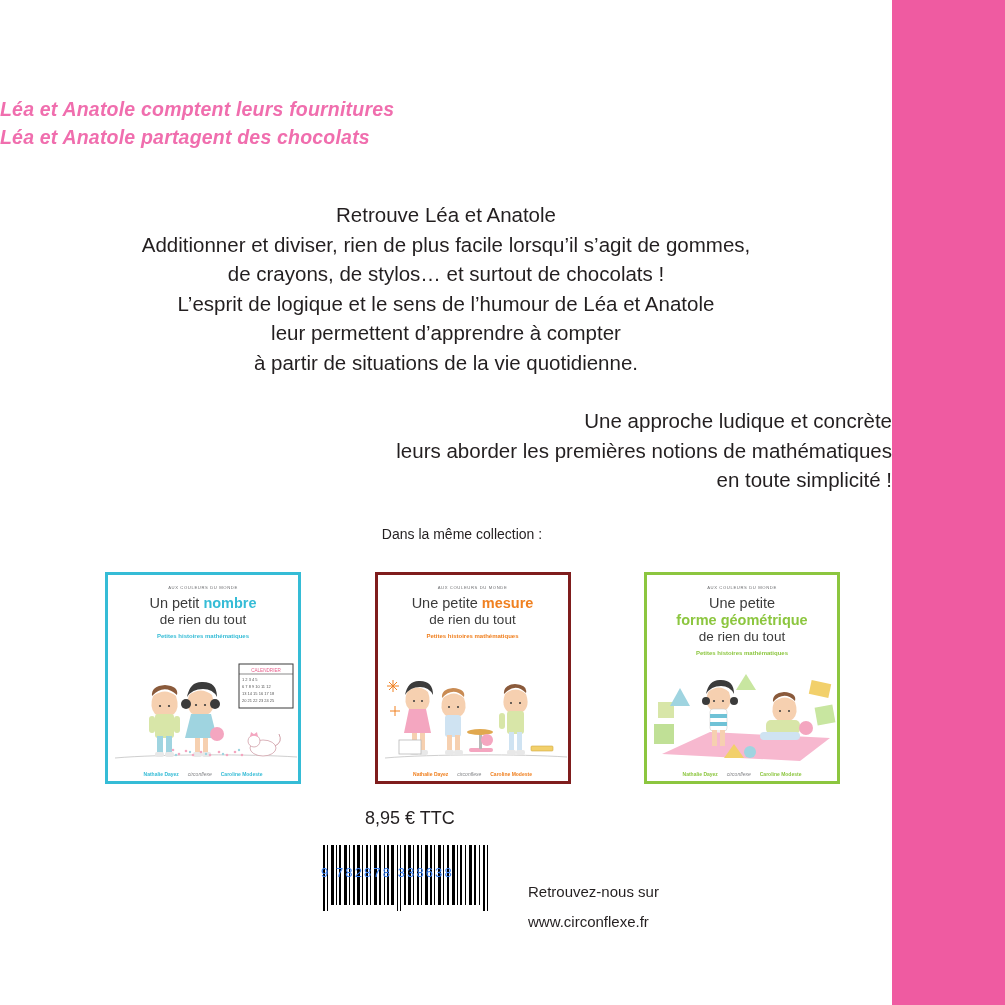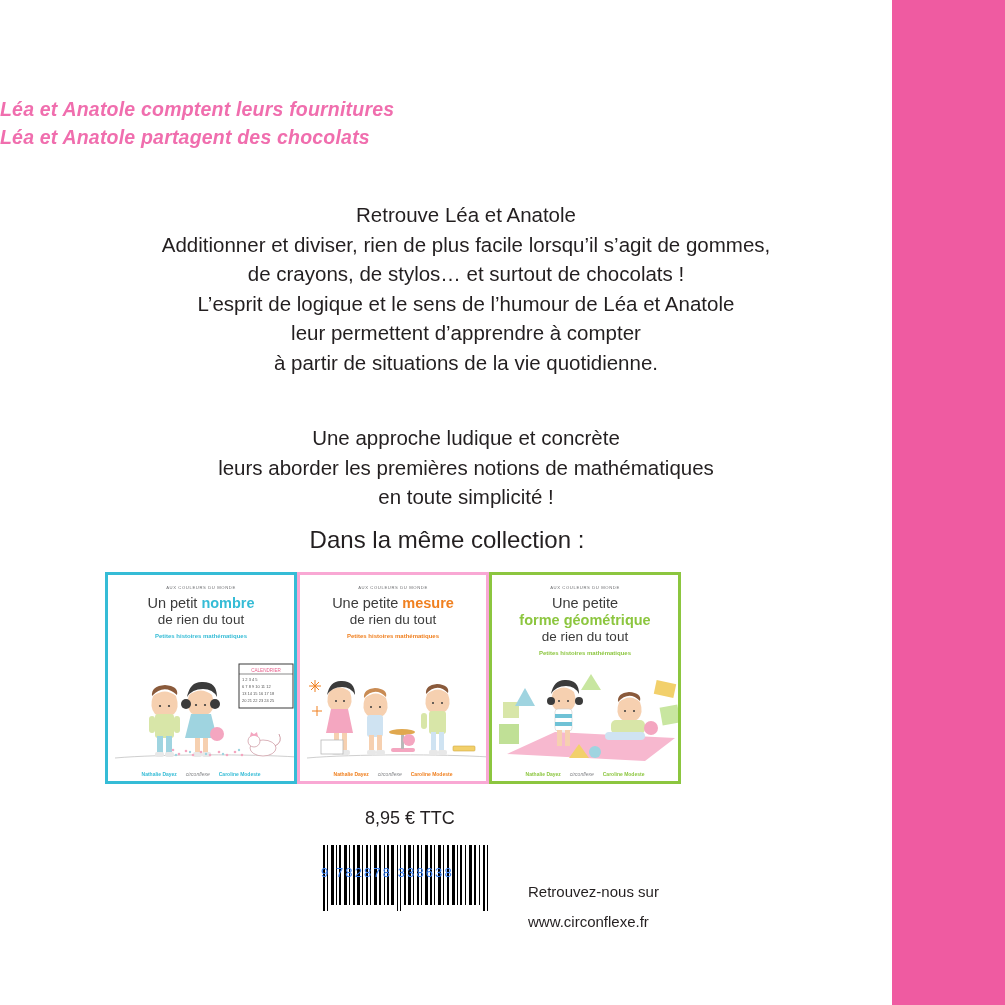--- a/index.html
+++ b/index.html
@@ -52,56 +52,56 @@
 
   .blurb {
     position: absolute;
     top: 200px;
     left: 0;
     width: 892px;
     text-align: center;
     color: #231f20;
     font-size: 20.5px;
     line-height: 29.5px;
-    padding-left: 20px;
   }
   .blurb .para2 {
-    margin-top: 46px;
+    margin-top: 29px;
+    text-align: right;
   }
 
   .collection-label {
     position: absolute;
     top: 526px;
-    left: 1px;
+    left: 16px;
     width: 892px;
     text-align: center;
     color: #231f20;
-    font-size: 24px;
+    font-size: 14px;
   }
 
   .books {
     position: absolute;
     top: 572px;
     left: 105px;
-    width: 576px;
+    width: 735px;
     height: 215px;
     display: flex;
     justify-content: space-between;
   }
 
   .book {
     width: 196px;
     height: 212px;
     background: #ffffff;
     box-sizing: border-box;
     position: relative;
     overflow: hidden;
   }
   .book.b1 { border: 3px solid #35bcd6; }
-  .book.b2 { border: 3px solid #f9a8d4; }
+  .book.b2 { border: 3px solid #7f1d1d; }
   .book.b3 { border: 3px solid #8cc63f; }
 
   .book-top {
     position: absolute;
     top: 3px; left: 3px; right: 3px;
     height: 84px;
     background: #ffffff;
   }
   .book-imprint {
     text-align: center;

